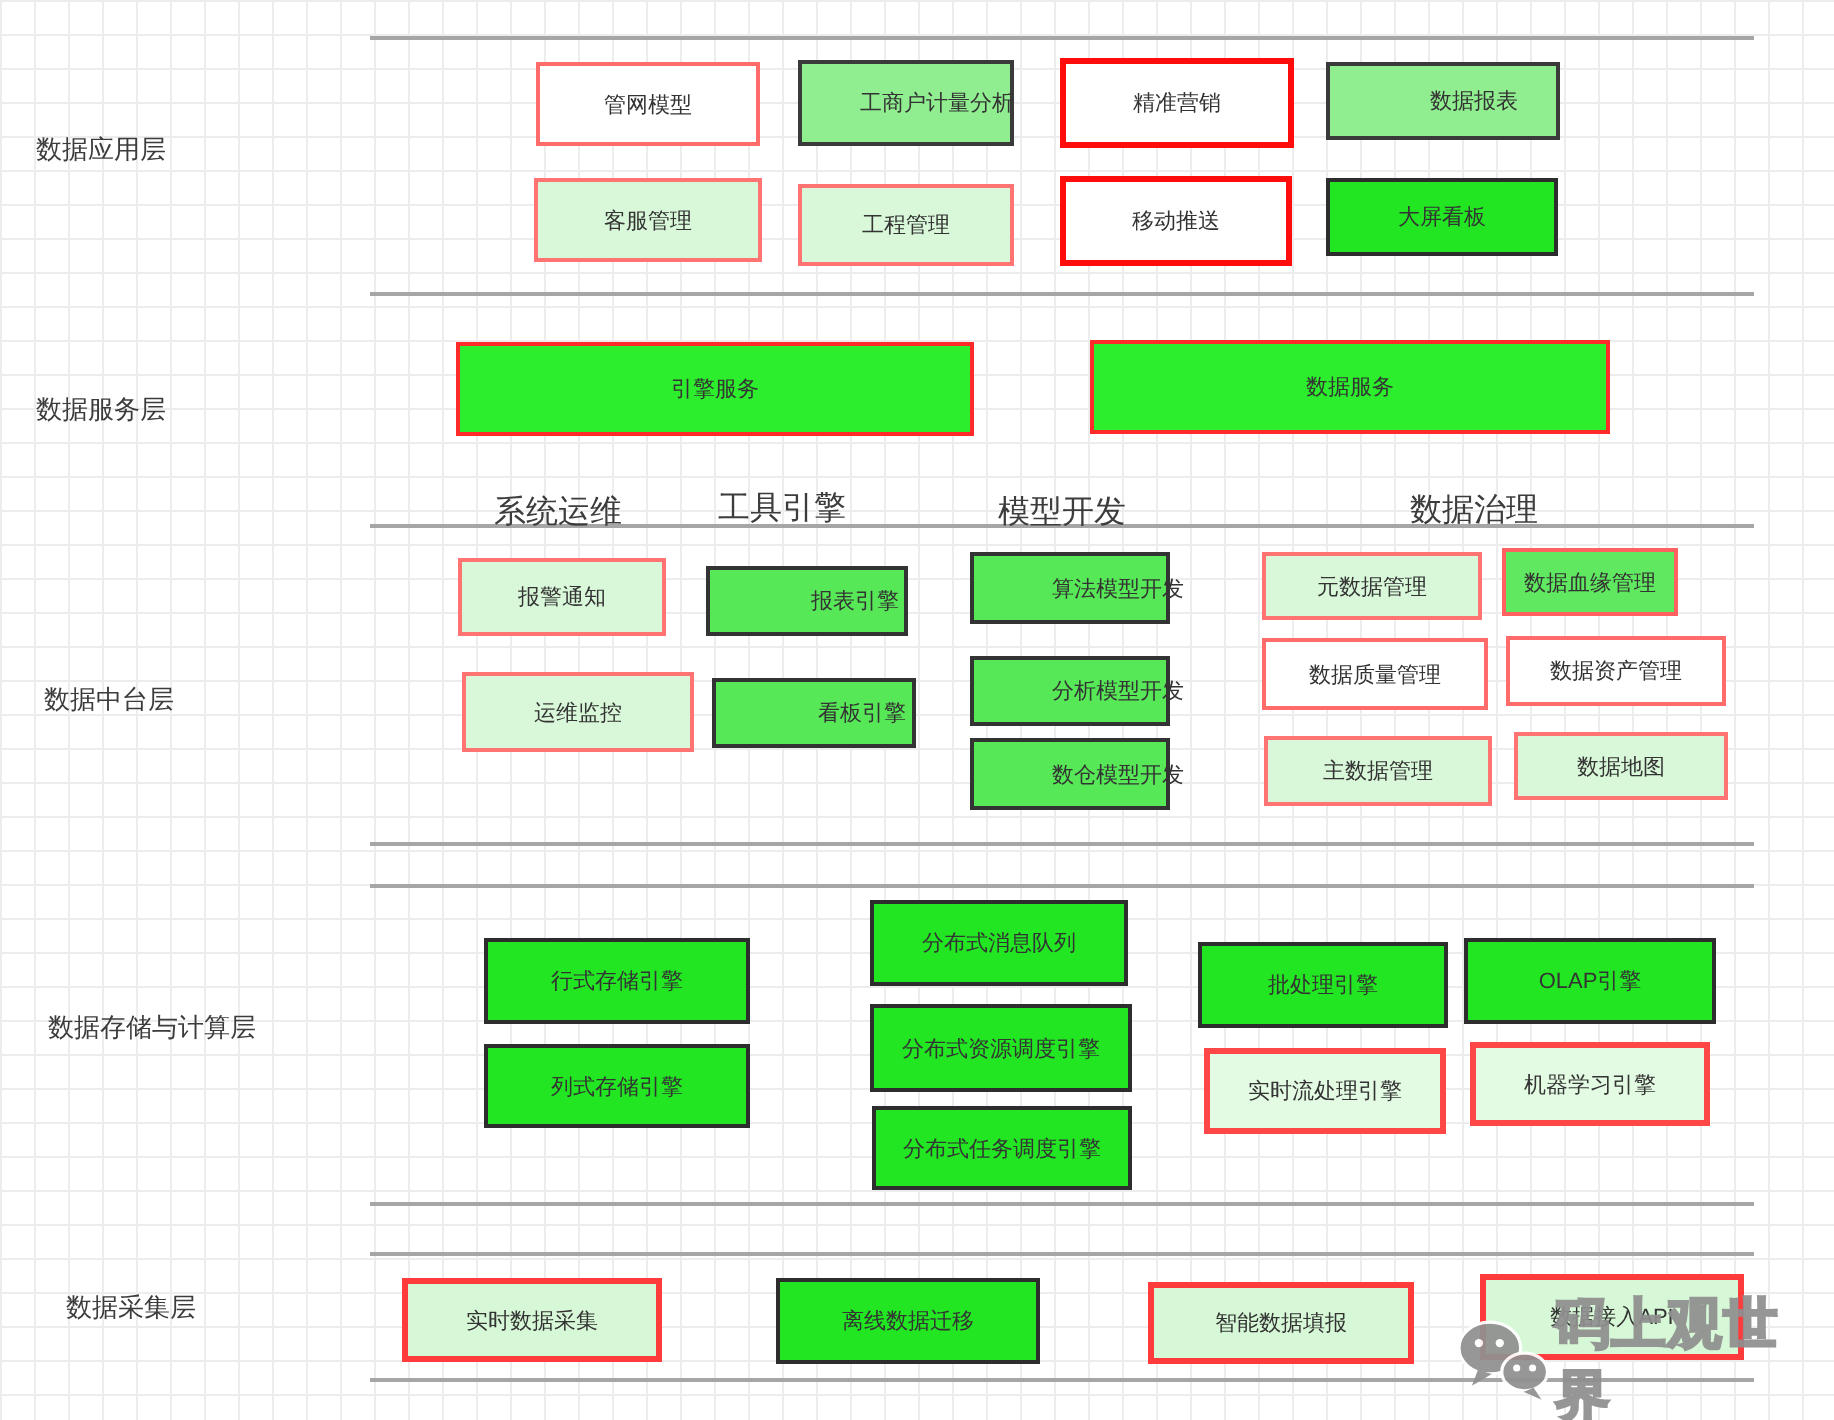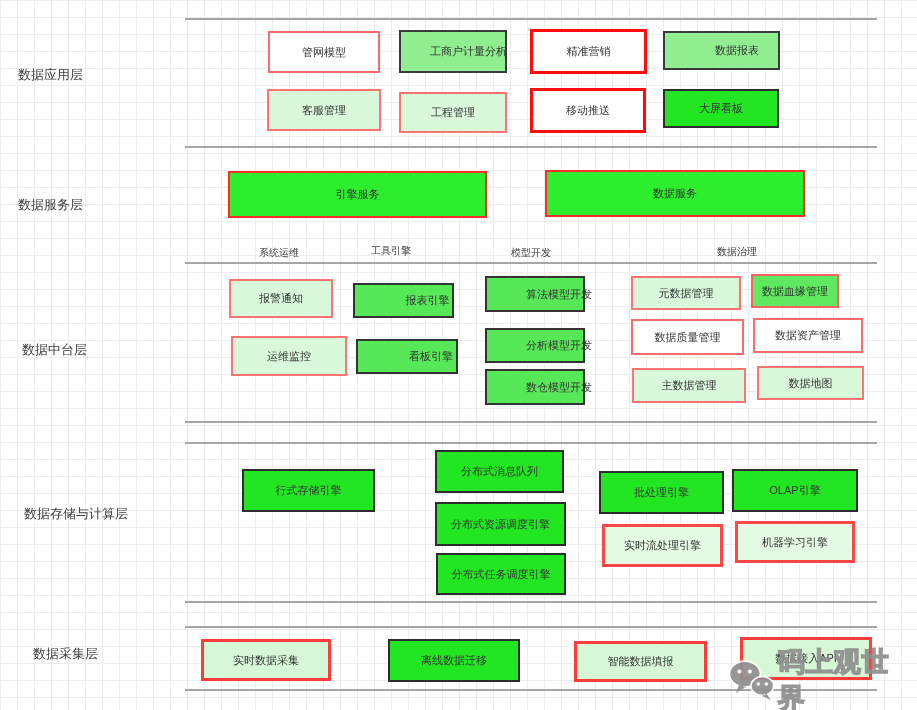--- a/index.html
+++ b/index.html
@@ -9,21 +9,21 @@
   }
   #canvas{
     position:relative;width:917px;height:710px;background:#ffffff;
     background-image:
       linear-gradient(#ededed 1px, transparent 1px),
       linear-gradient(90deg,#ededed 1px, transparent 1px);
     background-size:17px 17px;
   }
   .hline{position:absolute;left:185px;width:692px;height:2px;background:#a6a6a6;}
   .layer-label{position:absolute;font-size:13px;color:#3c3c3c;white-space:nowrap;}
-  .col-header{position:absolute;font-size:10px;color:#3c3c3c;white-space:nowrap;transform:translateX(-50%);text-align:right;}
+  .col-header{position:absolute;font-size:16px;color:#3c3c3c;white-space:nowrap;transform:translateX(-50%);text-align:right;}
   .box{
     position:absolute;display:flex;align-items:center;justify-content:center;
     font-size:11px;color:#333;text-align:center;box-sizing:border-box;white-space:nowrap;
   }
   
   .white-salmon{background:#ffffff;border:2px solid #ff6b6b;}
   .white-red   {background:#ffffff;border:3px solid #ff0d0d;}
   .light-salmon{background:#d9f8d9;border:2px solid #ff7373;}
   .light-red   {background:#d7f8d7;border:3px solid #ff3b3b;}
   .pale-red    {background:#e3fae3;border:3px solid #ff4747;}
@@ -84,20 +84,21 @@
   <div class="box vivid-dark" style="left:485px;top:328px;width:100px;height:35px">分析模型开发</div>
   <div class="box vivid-dark" style="left:485px;top:369px;width:100px;height:36px">数仓模型开发</div>
   <div class="box light-salmon" style="left:631px;top:276px;width:110px;height:34px">元数据管理</div>
   <div class="box vivid-salmon" style="left:751px;top:274px;width:88px;height:34px">数据血缘管理</div>
   <div class="box white-salmon" style="left:631px;top:319px;width:113px;height:36px">数据质量管理</div>
   <div class="box white-salmon" style="left:753px;top:318px;width:110px;height:35px">数据资产管理</div>
   <div class="box light-salmon" style="left:632px;top:368px;width:114px;height:35px">主数据管理</div>
   <div class="box light-salmon" style="left:757px;top:366px;width:107px;height:34px">数据地图</div>
 
   <div class="box neon-dark" style="left:242px;top:469px;width:133px;height:43px">行式存储引擎</div>
+  <div class="box neon-dark" style="left:242px;top:522px;width:133px;height:42px">列式存储引擎</div>
   <div class="box neon-dark" style="left:435px;top:450px;width:129px;height:43px">分布式消息队列</div>
   <div class="box neon-dark" style="left:435px;top:502px;width:131px;height:44px">分布式资源调度引擎</div>
   <div class="box neon-dark" style="left:436px;top:553px;width:130px;height:42px">分布式任务调度引擎</div>
   <div class="box neon-dark" style="left:599px;top:471px;width:125px;height:43px">批处理引擎</div>
   <div class="box neon-dark" style="left:732px;top:469px;width:126px;height:43px">OLAP引擎</div>
   <div class="box pale-red" style="left:602px;top:524px;width:121px;height:43px">实时流处理引擎</div>
   <div class="box pale-red" style="left:735px;top:521px;width:120px;height:42px">机器学习引擎</div>
 
   <div class="box light-red" style="left:201px;top:639px;width:130px;height:42px">实时数据采集</div>
   <div class="box neon-dark" style="left:388px;top:639px;width:132px;height:43px">离线数据迁移</div>

